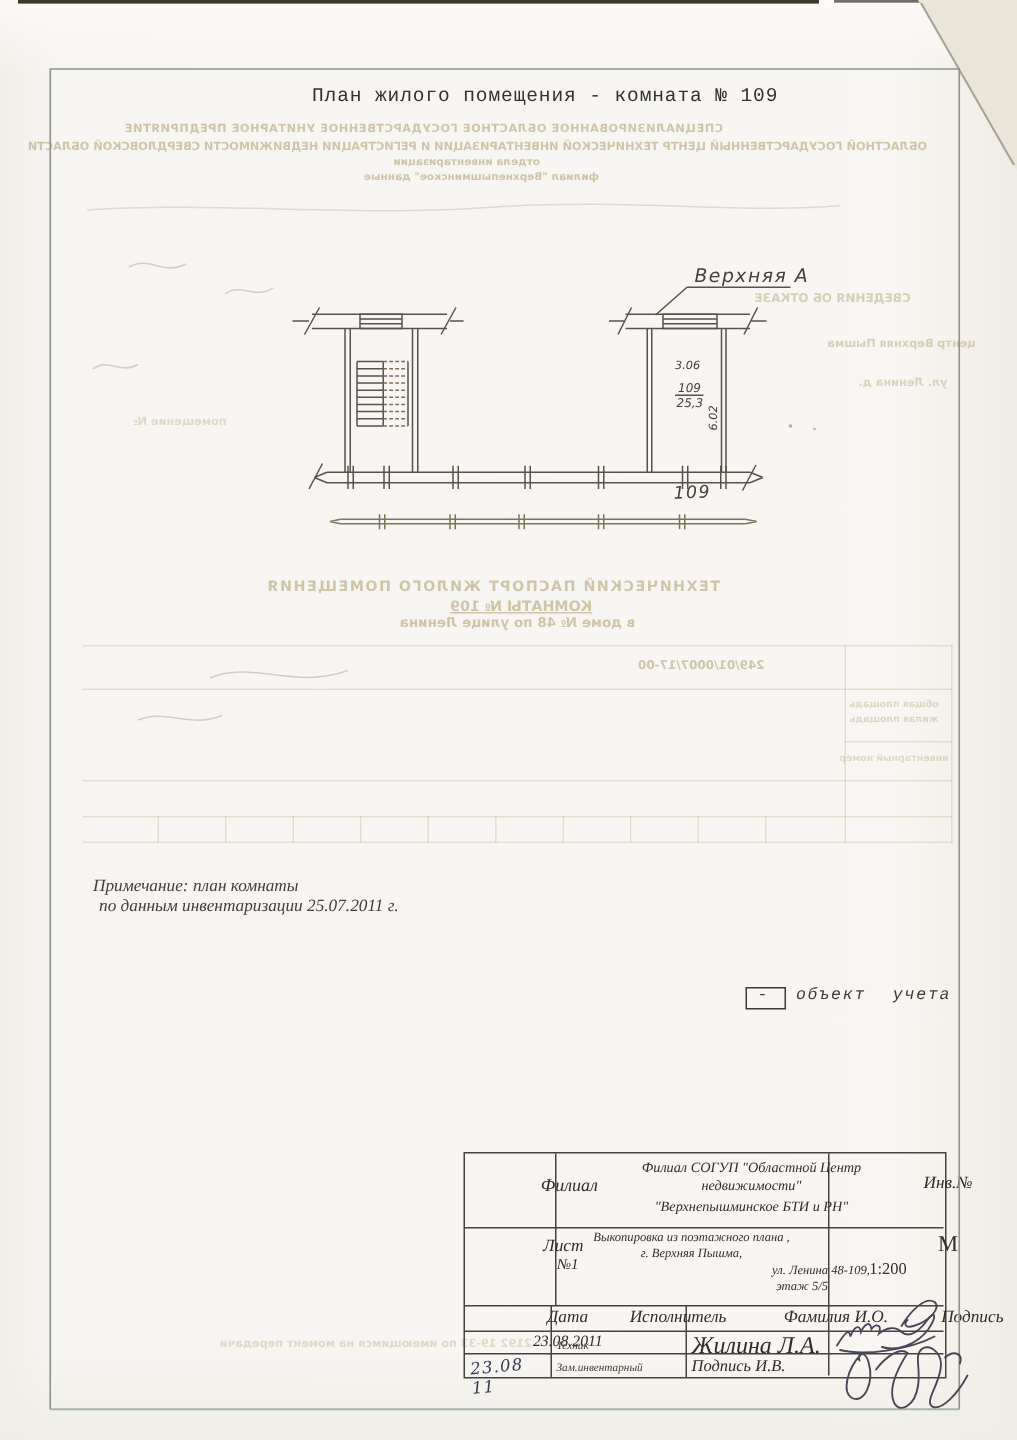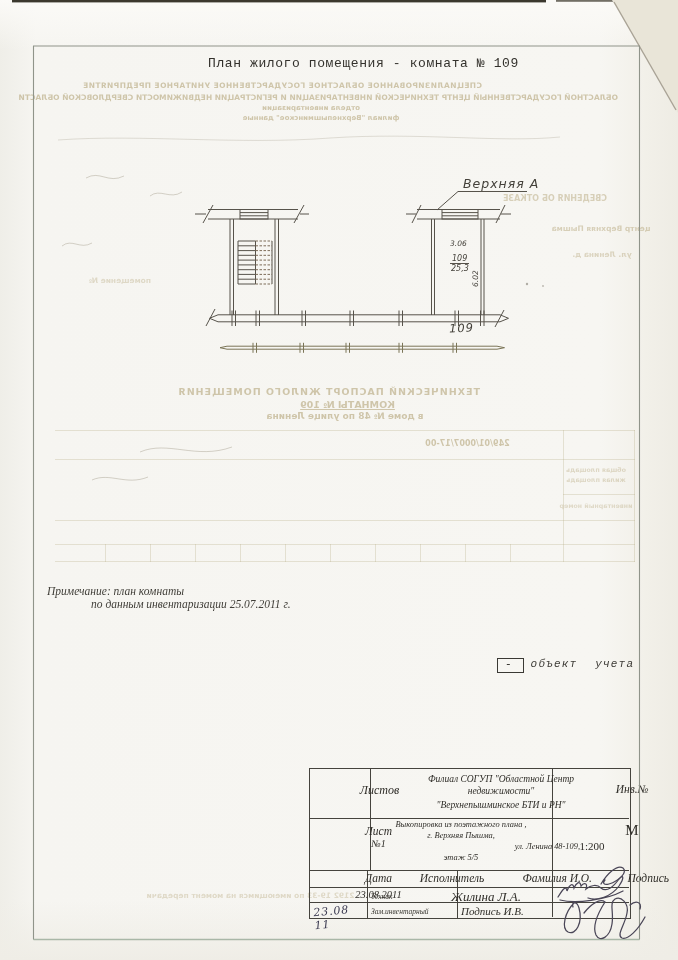--- a/index.html
+++ b/index.html
@@ -72,59 +72,59 @@
 
   <div class="t mono b" style="left:168px;top:56px;font-size:13px;letter-spacing:.6px;color:#33312c;">План жилого помещения - комната № 109</div>
 
   <div class="t planlbl" style="left:463px;top:176px;font-size:12.5px;letter-spacing:1px;">Верхняя А</div>
   <div class="t planlbl" style="left:450px;top:218px;font-size:7.5px;margin-top:21px;">3.06</div>
   <div class="t planlbl" style="left:450px;top:254px;font-size:8px;border-bottom:.9px solid #57534b;padding:0 2px;">109</div>
   <div class="t planlbl" style="left:451px;top:263.5px;font-size:8px;">25,3</div>
   <div class="t planlbl" style="left:471px;top:287px;font-size:7.5px;transform:rotate(-90deg);transform-origin:0 0;">6.02</div>
   <div class="t planlbl" style="left:449px;top:321px;font-size:11.5px;letter-spacing:1px;transform:rotate(-2deg);">109</div>
 
-  <div class="t ser it" style="left:47px;top:585px;font-size:11.5px;color:#403e38;">Примечание: план комнаты</div>
-  <div class="t ser it" style="left:66px;top:598px;font-size:11.5px;color:#403e38;margin-left:25px;">по данным инвентаризации 25.07.2011 г.</div>
+  <div class="t ser it" style="left:62px;top:585px;font-size:11.5px;color:#403e38;">Примечание: план комнаты</div>
+  <div class="t ser it" style="left:66px;top:598px;font-size:11.5px;color:#403e38;">по данным инвентаризации 25.07.2011 г.</div>
 
   <div style="position:absolute;left:497px;top:658px;width:25px;height:13px;border:1.2px solid #3a3934;"></div>
   <div class="t mono it" style="left:505px;top:658px;font-size:11px;letter-spacing:1.2px;word-spacing:10px;color:#3d3b36;">- объект учета</div>
 
   <div style="position:absolute;left:309px;top:768px;width:322px;height:151px;border:1.4px solid #45433d;box-sizing:border-box;">
     <div class="tline" style="left:59.5px;top:0;width:1px;height:100.5px;"></div>
     <div class="tline" style="left:242px;top:0;width:1px;height:148px;"></div>
     <div class="tline" style="left:57px;top:100.5px;width:1px;height:48px;"></div>
     <div class="tline" style="left:147px;top:100.5px;width:1px;height:48px;"></div>
     <div class="tline" style="left:0;top:48.5px;width:319px;height:1px;"></div>
     <div class="tline" style="left:0;top:100.5px;width:319px;height:1px;"></div>
     <div class="tline" style="left:0;top:117.5px;width:319px;height:1px;"></div>
     <div class="tline" style="left:0;top:132.5px;width:319px;height:1px;"></div>
 
-    <div class="cell ser it b" style="left:0;top:14px;width:59px;text-align:center;font-size:12px;">Листов</div>
+    <div class="cell ser it b" style="left:0;top:14px;width:59px;text-align:center;font-size:12px;">Филиал</div>
     <div class="cell ser it b" style="left:60px;top:5px;width:182px;text-align:center;font-size:9.5px;">Филиал СОГУП "Областной Центр</div>
     <div class="cell ser it b" style="left:60px;top:17px;width:182px;text-align:center;font-size:9.5px;">недвижимости"</div>
     <div class="cell ser it b" style="left:60px;top:31px;width:182px;text-align:center;font-size:9.5px;">"Верхнепышминское БТИ и РН"</div>
     <div class="cell ser it b" style="left:243px;top:14px;width:78px;text-align:center;font-size:11.5px;">Инв.№</div>
 
-    <div class="cell ser it b" style="left:0;top:56px;width:57px;text-align:center;font-size:11.5px;">Лист</div>
+    <div class="cell ser it b" style="left:12px;top:56px;width:57px;font-size:11.5px;">Лист</div>
     <div class="cell ser it b" style="left:0;top:69px;width:57px;text-align:center;font-size:10px;">№1</div>
     <div class="cell ser it" style="left:60px;top:51px;width:182px;text-align:center;font-size:8.4px;">Выкопировка из поэтажного плана ,</div>
     <div class="cell ser it" style="left:60px;top:62px;width:182px;text-align:center;font-size:8.4px;">г. Верхняя Пышма,</div>
     <div class="cell ser it" style="left:60px;top:73px;width:182px;text-align:right;font-size:8.4px;margin-left:28px;">ул. Ленина 48-109,</div>
-    <div class="cell ser it" style="left:60px;top:84px;width:182px;text-align:center;font-size:8.4px;">этаж 5/5</div>
+    <div class="cell ser it" style="left:60px;top:84px;width:182px;text-align:right;font-size:8.4px;">этаж 5/5</div>
     <div class="cell ser b" style="left:243px;top:53px;width:78px;text-align:center;font-size:15px;">М</div>
     <div class="cell ser" style="left:243px;top:71px;width:78px;text-align:center;font-size:11px;">1:200</div>
 
     <div class="cell ser it b" style="left:0;top:102.5px;width:57px;text-align:center;font-size:11.5px;">Дата</div>
     <div class="cell ser it b" style="left:57px;top:102.5px;width:90px;text-align:center;font-size:11.5px;">Исполнитель</div>
     <div class="cell ser it b" style="left:147px;top:102.5px;width:95px;text-align:right;font-size:11.5px;">Фамилия И.О.</div>
     <div class="cell ser it b" style="left:247px;top:102.5px;width:72px;text-align:right;font-size:11.5px;">Подпись</div>
 
     <div class="cell ser it b" style="left:1px;top:119.5px;width:55px;text-align:center;font-size:10.5px;">23.08.2011</div>
     <div class="cell ser it" style="left:61px;top:122.5px;width:84px;font-size:7.5px;color:#3c3a34;">Техник</div>
-    <div class="cell ser it" style="left:141px;top:119.5px;width:90px;font-size:13px;">Жилина Л.А.</div>
+    <div class="cell ser it" style="left:151px;top:119.5px;width:90px;font-size:16px;">Жилина Л.А.</div>
 
     <div class="cell ser it" style="left:4px;top:135px;width:52px;font-size:11px;letter-spacing:.8px;color:#3a3950;transform:rotate(-5deg);font-family:'DejaVu Serif',serif;">23.08 11</div>
     <div class="cell ser it" style="left:61px;top:138px;width:84px;font-size:7.5px;color:#3c3a34;">Зам.инвентарный</div>
     <div class="cell ser it" style="left:151px;top:136px;width:90px;font-size:11px;">Подпись И.В.</div>
   </div>
 
   <svg width="678" height="960" viewBox="0 0 678 960">
 
     <g>
       <rect x="12" y="0" width="534" height="2.4" fill="#3b382e"></rect>

